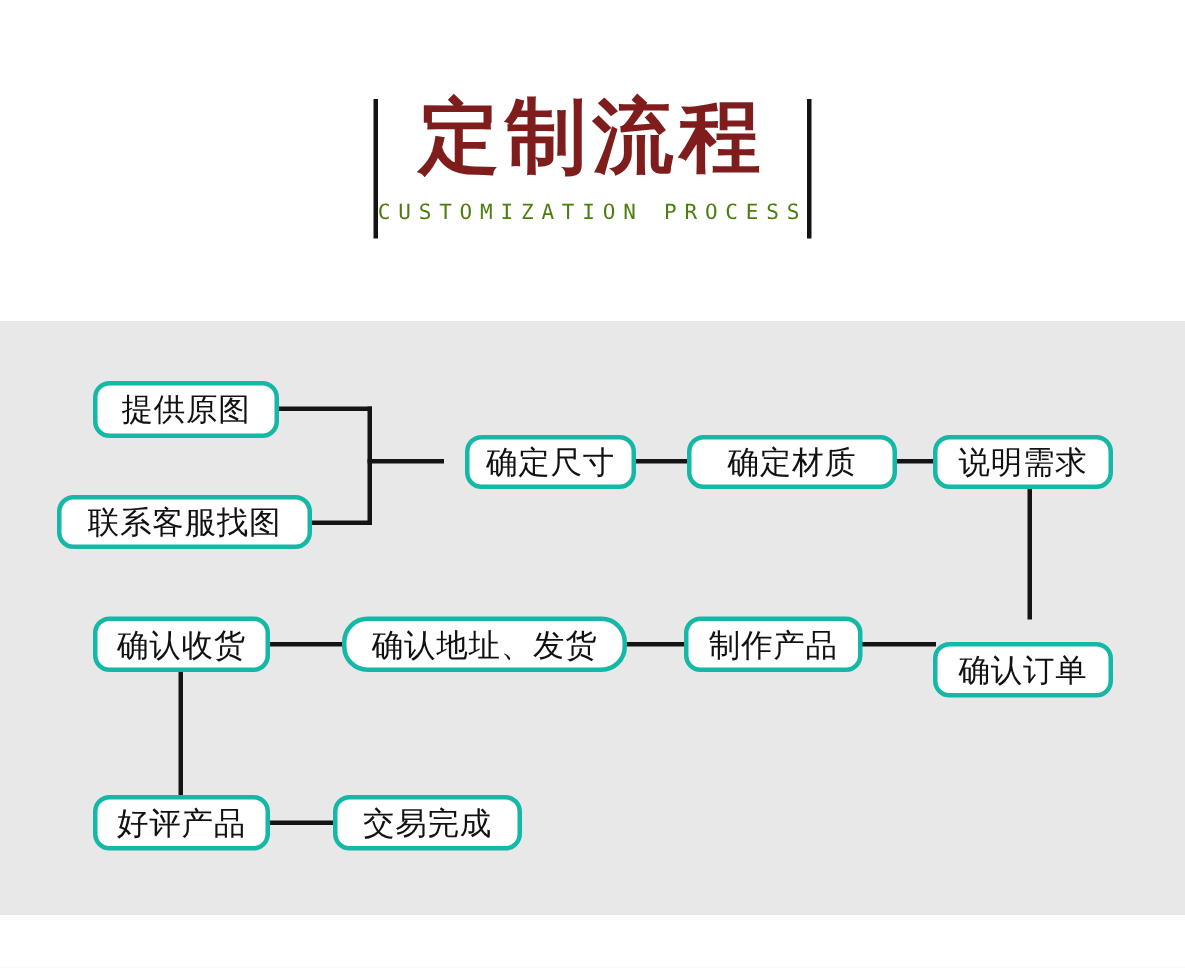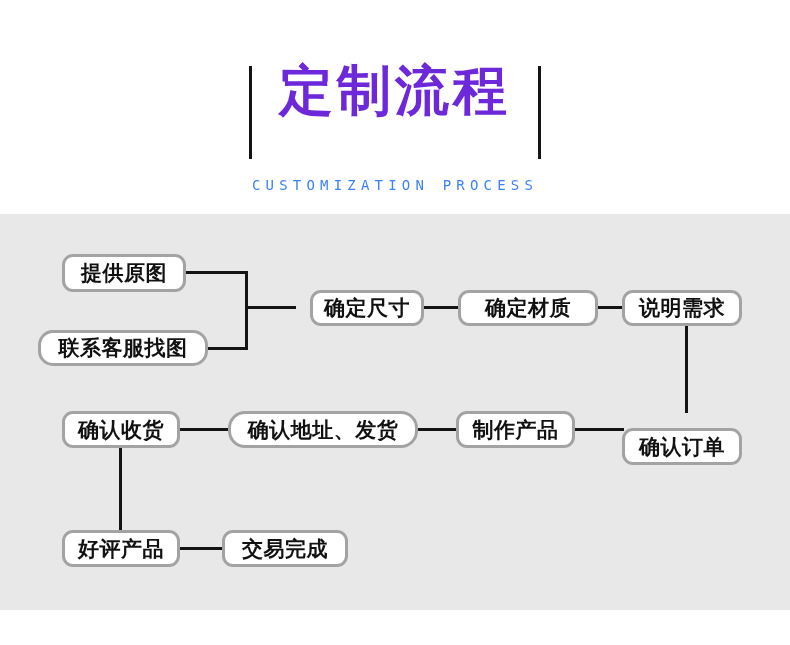--- a/index.html
+++ b/index.html
@@ -43,37 +43,36 @@
     position: absolute;
     left: 249px;
     top: 58px;
     width: 292px;
     text-align: center;
     font-family: "DejaVu Sans", "Liberation Sans", sans-serif;
     font-size: 54px;
     font-weight: 700;
     line-height: 66px;
     letter-spacing: 4px;
-    color: #6d28d9;
+    color: #7f1d1d;
     white-space: nowrap;
   }
   .title-en {
     position: absolute;
     left: 249px;
     top: 133px;
     width: 292px;
     text-align: center;
     font-family: "DejaVu Sans Mono", "Liberation Mono", monospace;
     font-size: 14px;
     font-weight: 400;
     line-height: 18px;
     letter-spacing: 5.2px;
-    color: #3b82f6;
+    color: #4d7c0f;
     white-space: nowrap;
-    margin-top: 43px;
   }
 
   
   .panel {
     position: absolute;
     left: 0;
     top: 214px;
     width: 790px;
     height: 396px;
     background: #e8e8e8;
@@ -85,28 +84,28 @@
     background: #141414;
   }
   .line.h { height: 3px; }
   .line.v { width: 3px; }
 
   
   .node {
     position: absolute;
     box-sizing: border-box;
     background: #ffffff;
-    border: 3px solid #a3a3a3;
+    border: 3px solid #14b8a6;
     border-radius: 11px;
     display: flex;
     align-items: center;
     justify-content: center;
     font-family: "DejaVu Sans", "Liberation Sans", sans-serif;
     font-size: 21px;
-    font-weight: 700;
+    font-weight: 400;
     color: #111111;
     letter-spacing: 0.5px;
     white-space: nowrap;
   }
 </style>
 </head>
 <body>
 
 <div id="page">
 
@@ -129,21 +128,21 @@
         <div class="line h" style="left: 573px; top: 214px; width: 51px;"></div>
         <div class="line h" style="left: 416px; top: 214px; width: 42px;"></div>
         <div class="line h" style="left: 178px; top: 214px; width: 52px;"></div>
         <div class="line v" style="left: 119px; top: 231px; height: 87px;"></div>
         <div class="line h" style="left: 178px; top: 333px; width: 46px;"></div>
       </div>
     <div id="node-layer">
         <div class="node" style="left: 62px; top: 40px; width: 124px; height: 38px;">
           <span>提供原图</span>
         </div>
-        <div class="node" style="left: 38px; top: 116px; width: 170px; height: 36px; border-radius: 15px;">
+        <div class="node" style="left: 38px; top: 116px; width: 170px; height: 36px;">
           <span>联系客服找图</span>
         </div>
         <div class="node" style="left: 310px; top: 76px; width: 114px; height: 36px;">
           <span>确定尺寸</span>
         </div>
         <div class="node" style="left: 458px; top: 76px; width: 140px; height: 36px;">
           <span>确定材质</span>
         </div>
         <div class="node" style="left: 622px; top: 76px; width: 120px; height: 36px;">
           <span>说明需求</span>

